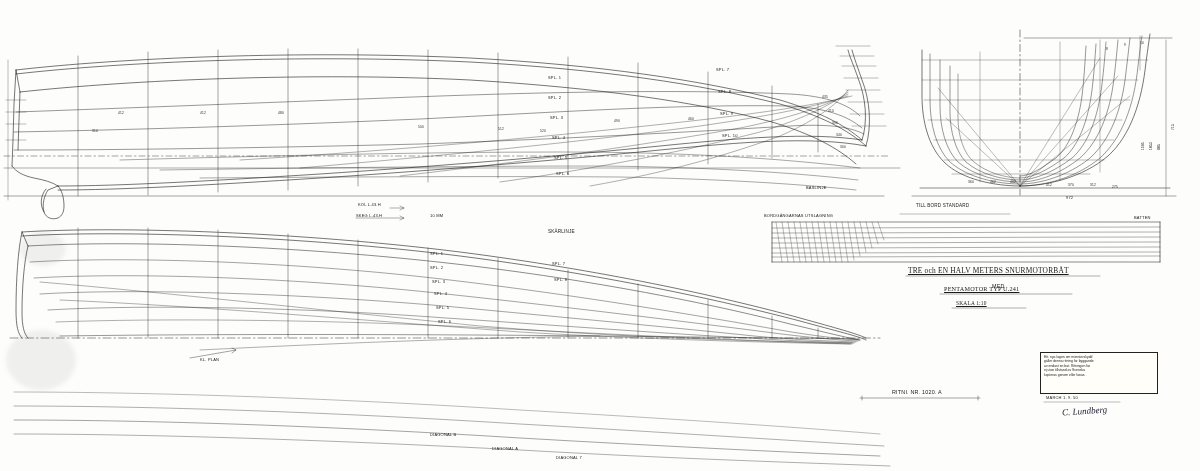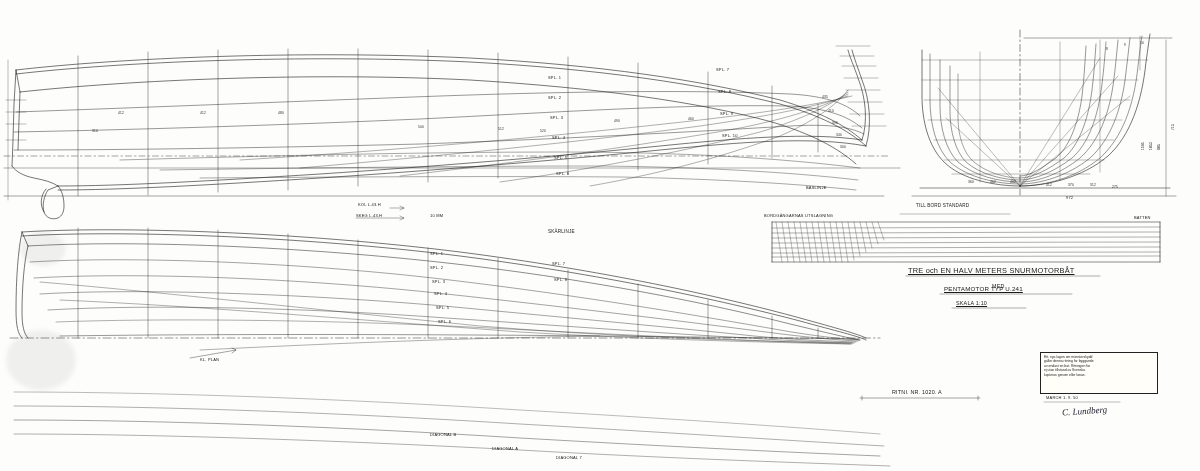--- a/index.html
+++ b/index.html
@@ -33,21 +33,21 @@
     white-space: nowrap;
     line-height: 1;
     letter-spacing: 0.2px;
   }
   .t3 { font-size: 3.2px; }
   .t4 { font-size: 4px; }
   .t45 { font-size: 4.6px; }
   .t5 { font-size: 5.4px; }
   .t6 { font-size: 6.2px; }
   .t7 { font-size: 7.4px; }
-  .under { text-decoration: underline; }
+  .under { text-decoration: underline; font-family: Liberation Serif, serif; }
   .rot90 { transform-origin: left top; transform: rotate(-90deg); }
   #titleblock {
     position: absolute;
     left: 1040px;
     top: 352px;
     width: 118px;
     height: 42px;
     border: 1px solid #222;
     background: #fffef9;
     box-sizing: border-box;

